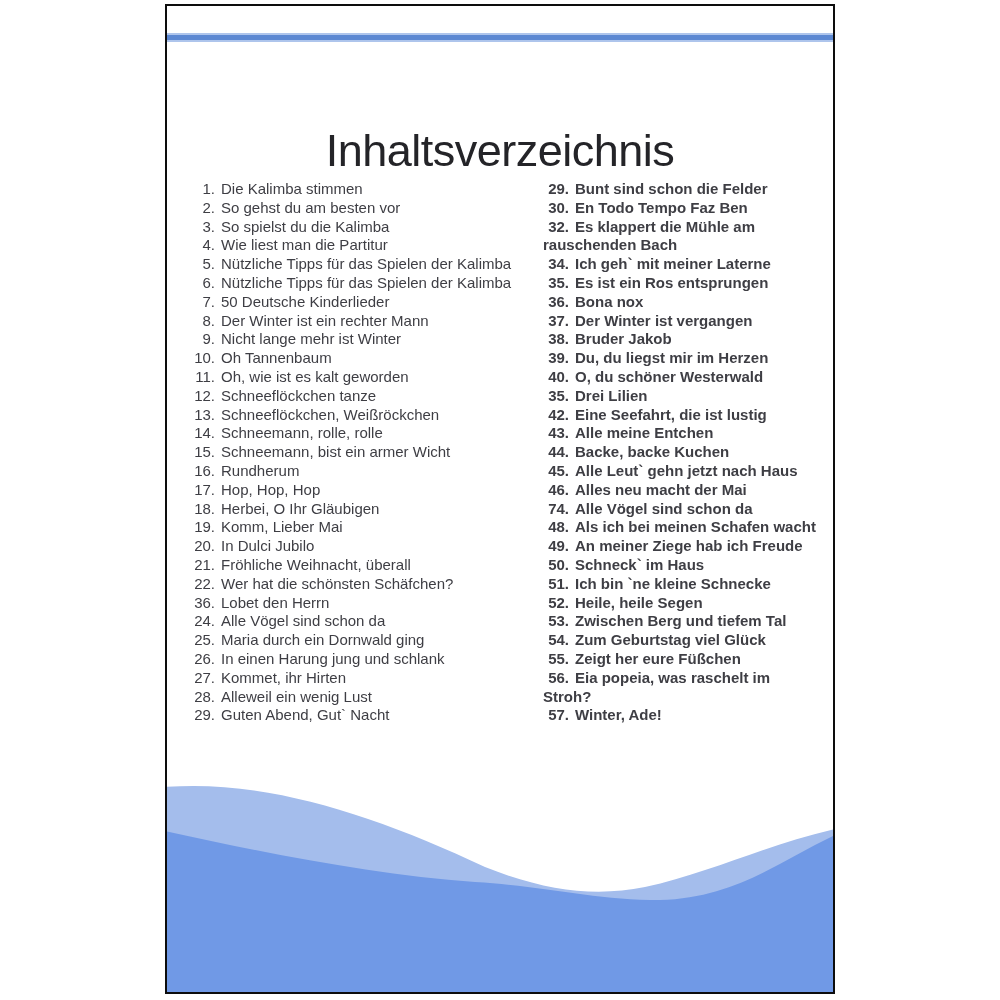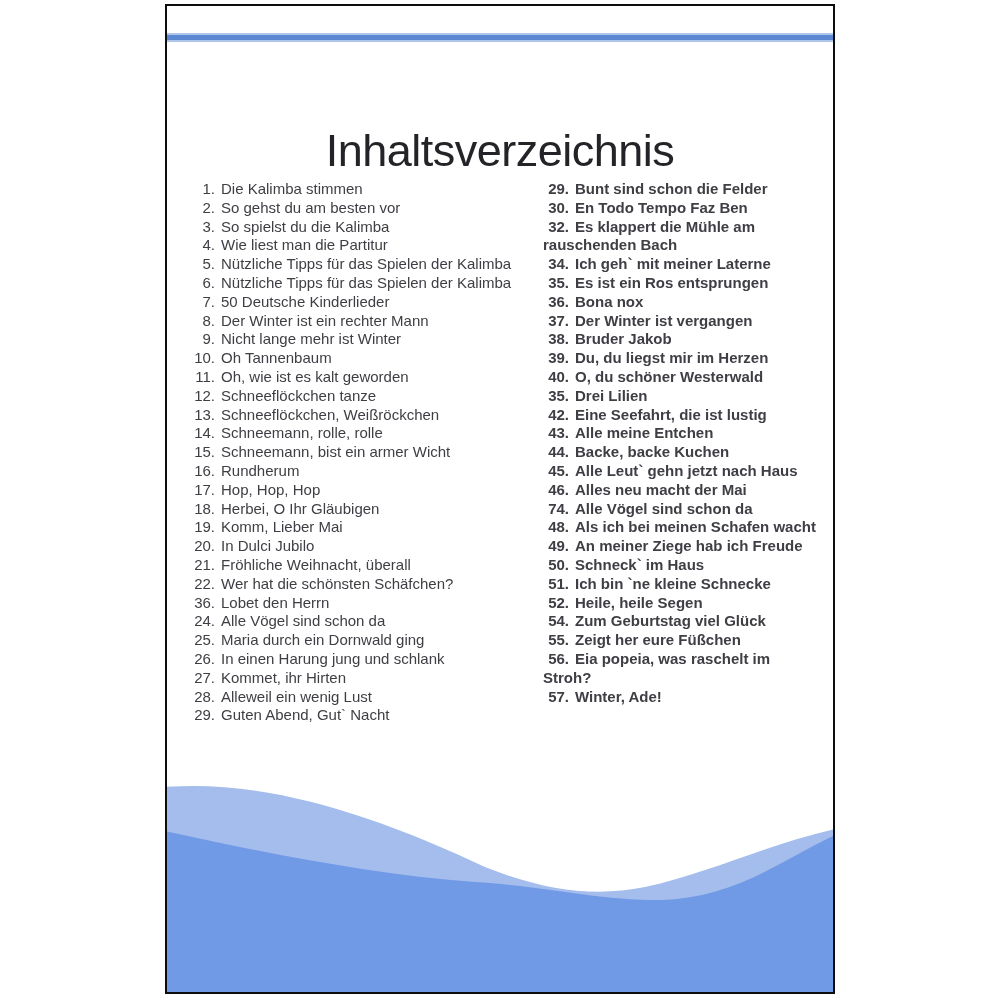--- a/index.html
+++ b/index.html
@@ -278,20 +278,23 @@
         </div>
 
         <div class="toc-item">
           <span class="num">51.</span><span>Ich bin `ne kleine Schnecke</span>
         </div>
 
         <div class="toc-item">
           <span class="num">52.</span><span>Heile, heile Segen</span>
         </div>
 
+        <div class="toc-item">
+          <span class="num">53.</span><span>Zwischen Berg und tiefem Tal</span>
+        </div>
 
         <div class="toc-item">
           <span class="num">54.</span><span>Zum Geburtstag viel Glück</span>
         </div>
 
         <div class="toc-item">
           <span class="num">55.</span><span>Zeigt her eure Füßchen</span>
         </div>
 
         <div class="toc-item">

